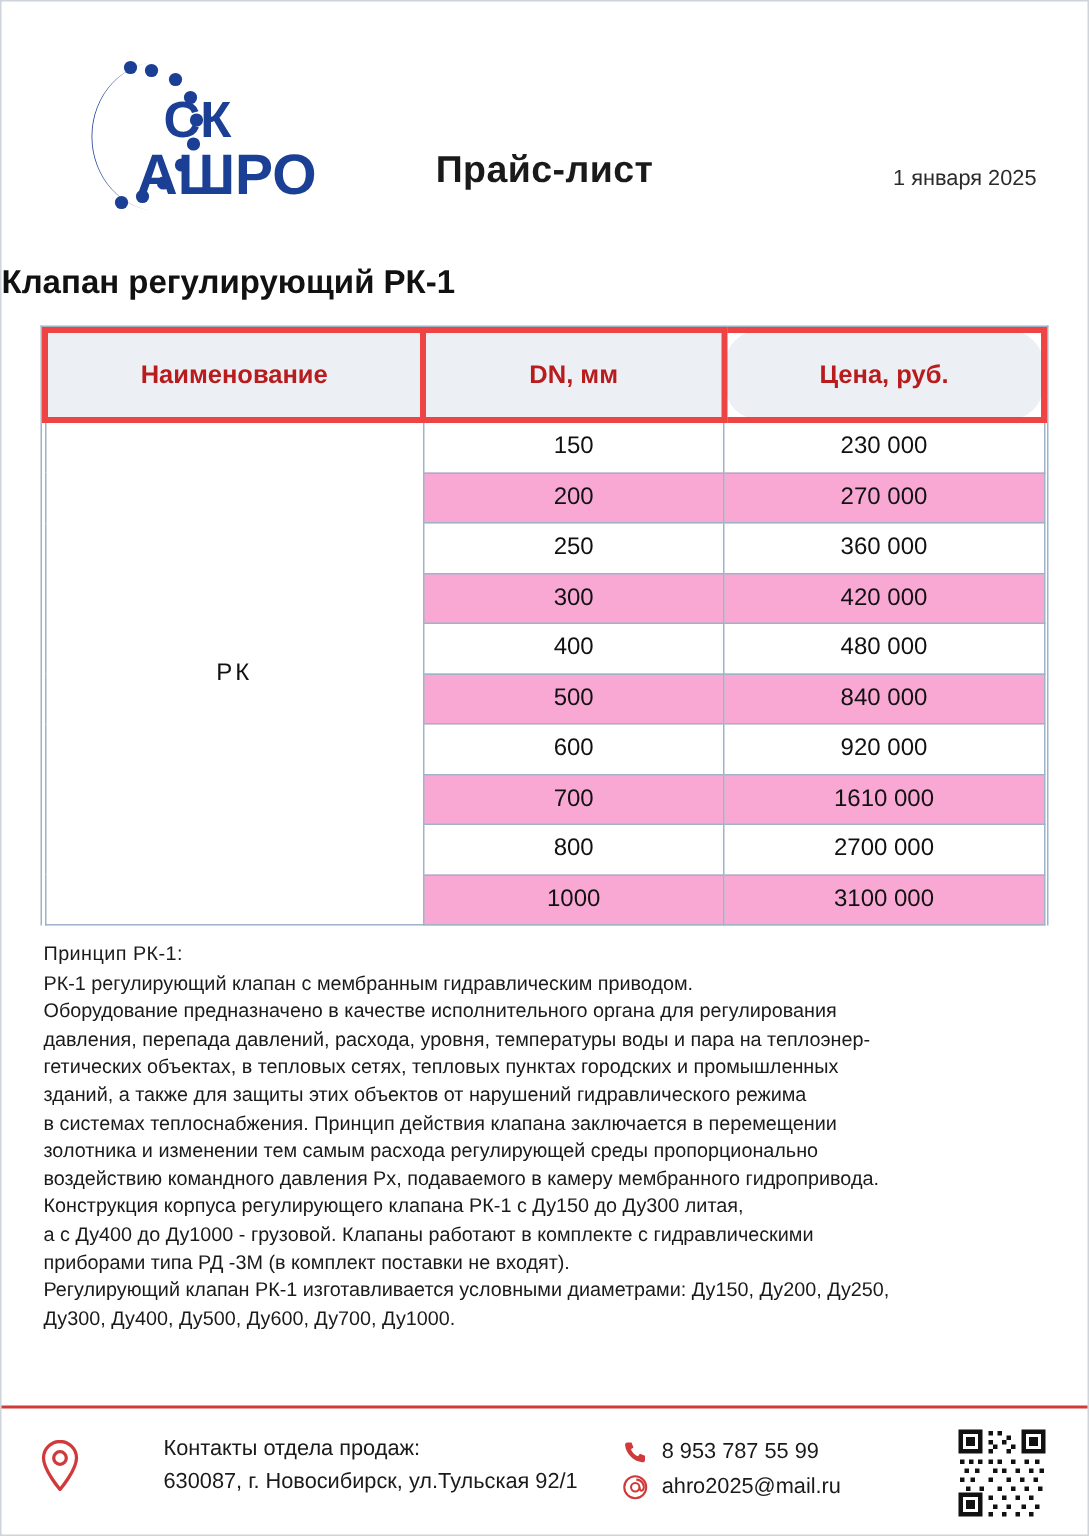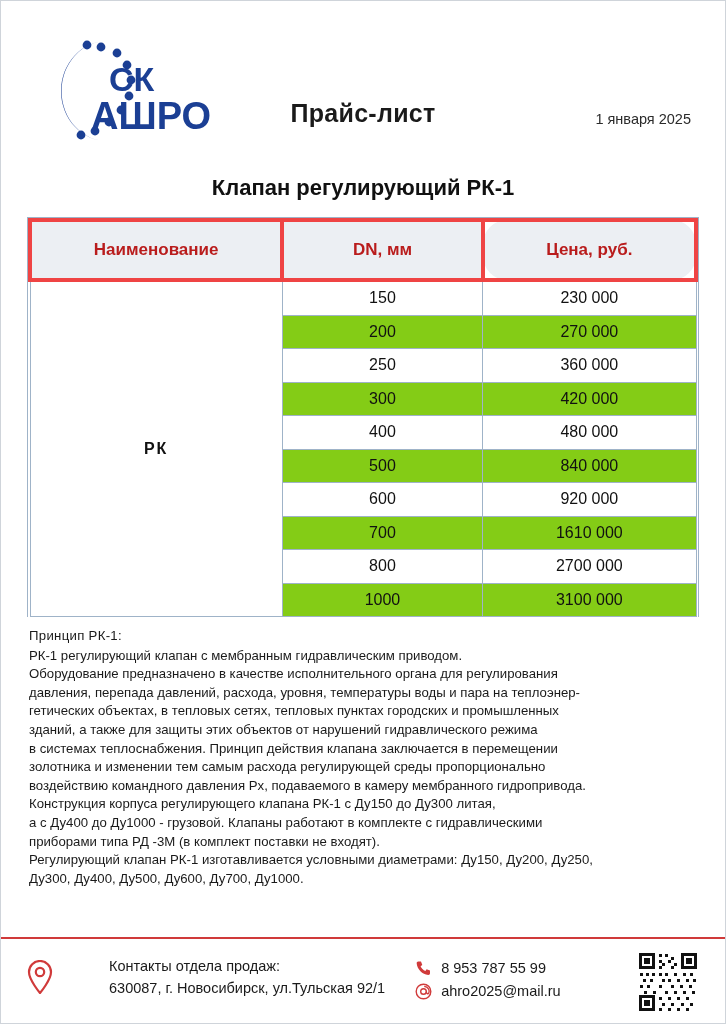--- a/index.html
+++ b/index.html
@@ -53,21 +53,21 @@
     letter-spacing: 0.3px;
   }
   .doc-date {
     position: absolute;
     right: 34px;
     top: 110px;
     font-size: 14.5px;
     color: #2b2b2b;
   }
   .product-title {
-    text-align: center;
+    text-align: left;
     font-size: 22px;
     font-weight: bold;
     color: #111;
     margin-top: 6px;
     margin-bottom: 16px;
   }
   
   .table-wrap {
     margin: 0 26px;
     border: 1px solid #9fb3c8;
@@ -91,26 +91,26 @@
   table.price th.price-col { width: 32%; border-radius: 24px; }
   table.price td {
     border: 1px solid #9fb3c8;
     height: 30.5px;
     font-size: 16px;
     text-align: center;
     color: #111;
     background: #ffffff;
   }
   table.price tr.alt td.data {
-    background: #84cc16;
+    background: #f9a8d4;
     text-align: center;
   }
   td.series {
     font-size: 34px;
-    font-weight: bold;
+    font-weight: normal;
     letter-spacing: 2px;
     vertical-align: middle;
     background: #ffffff !important;
   }
   
   .desc {
     margin: 10px 28px 0 28px;
     font-size: 13.2px;
     line-height: 18.6px;
     color: #1a1a1a;

